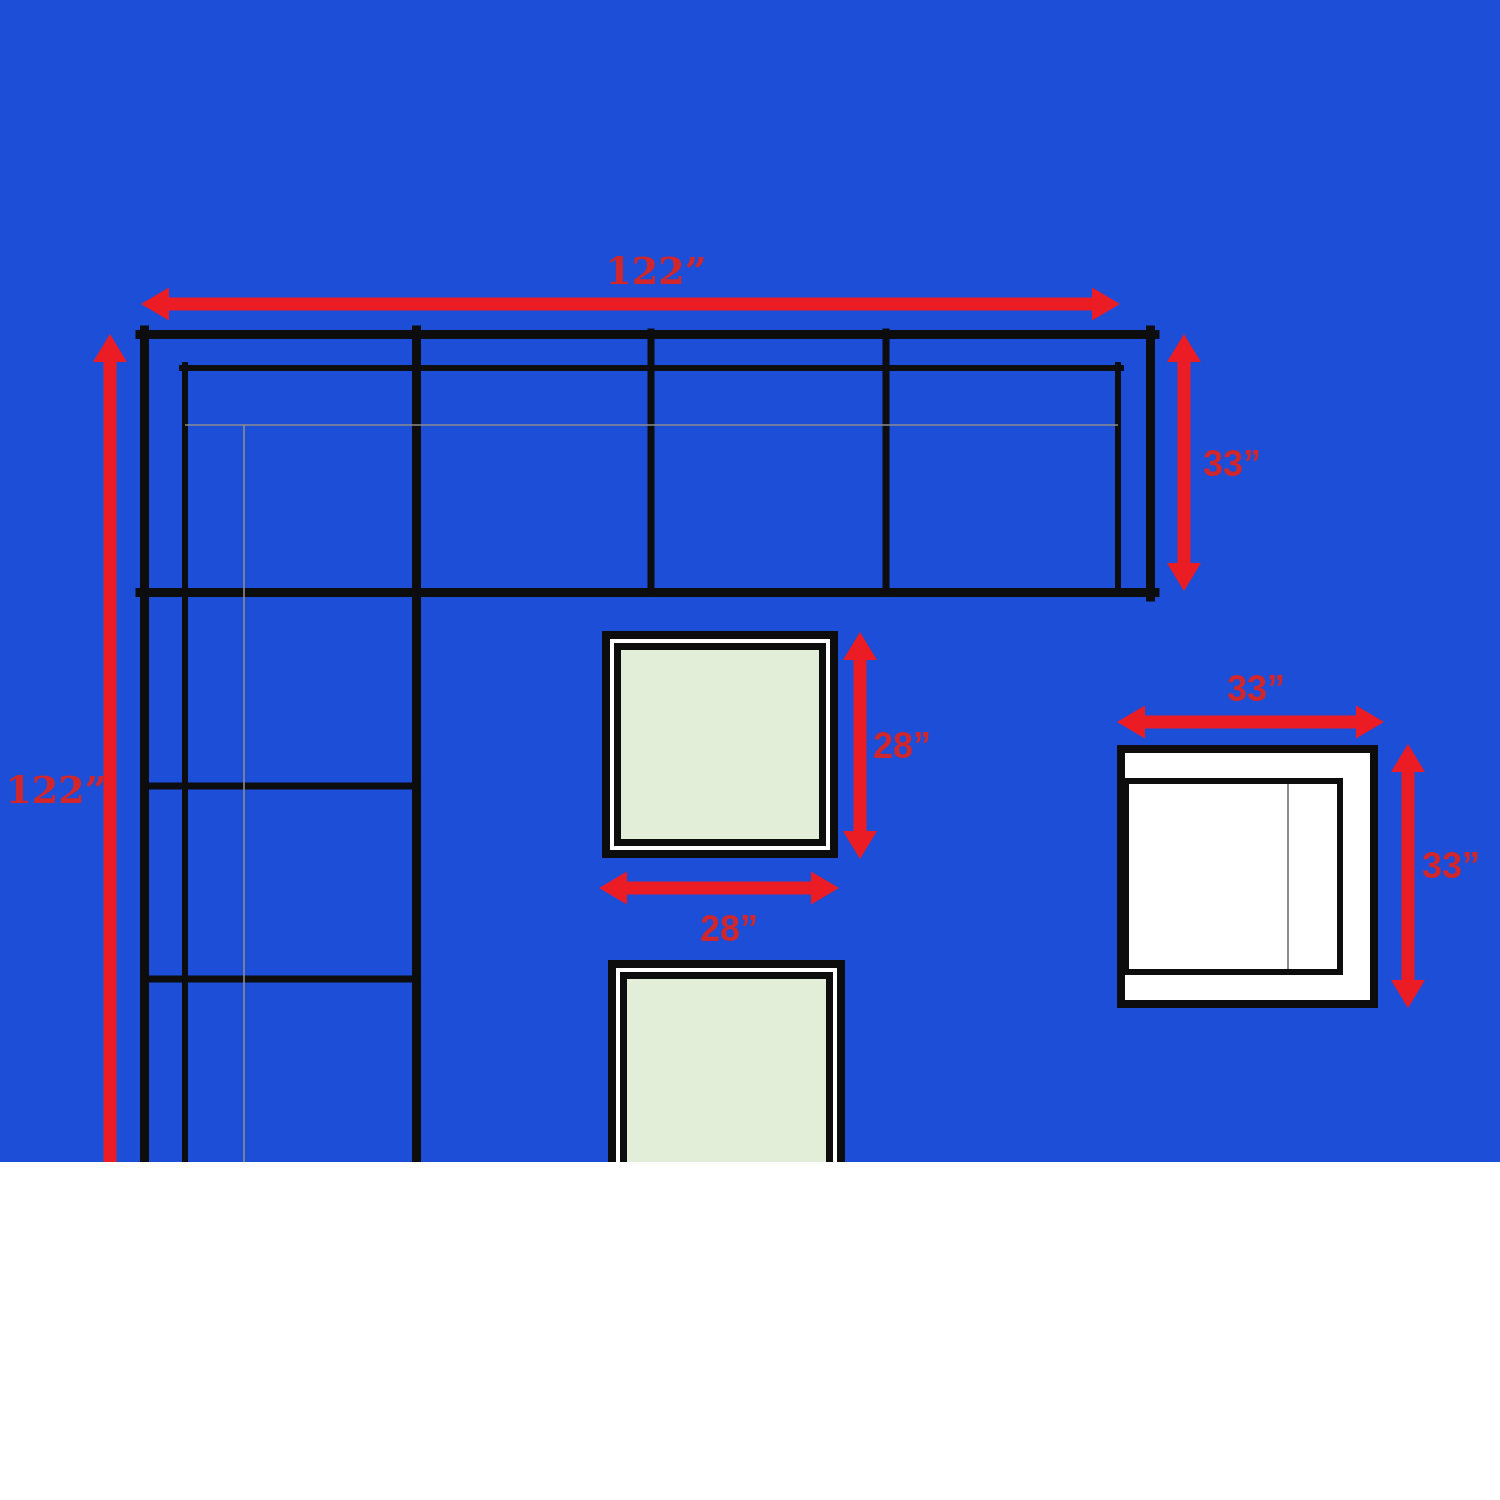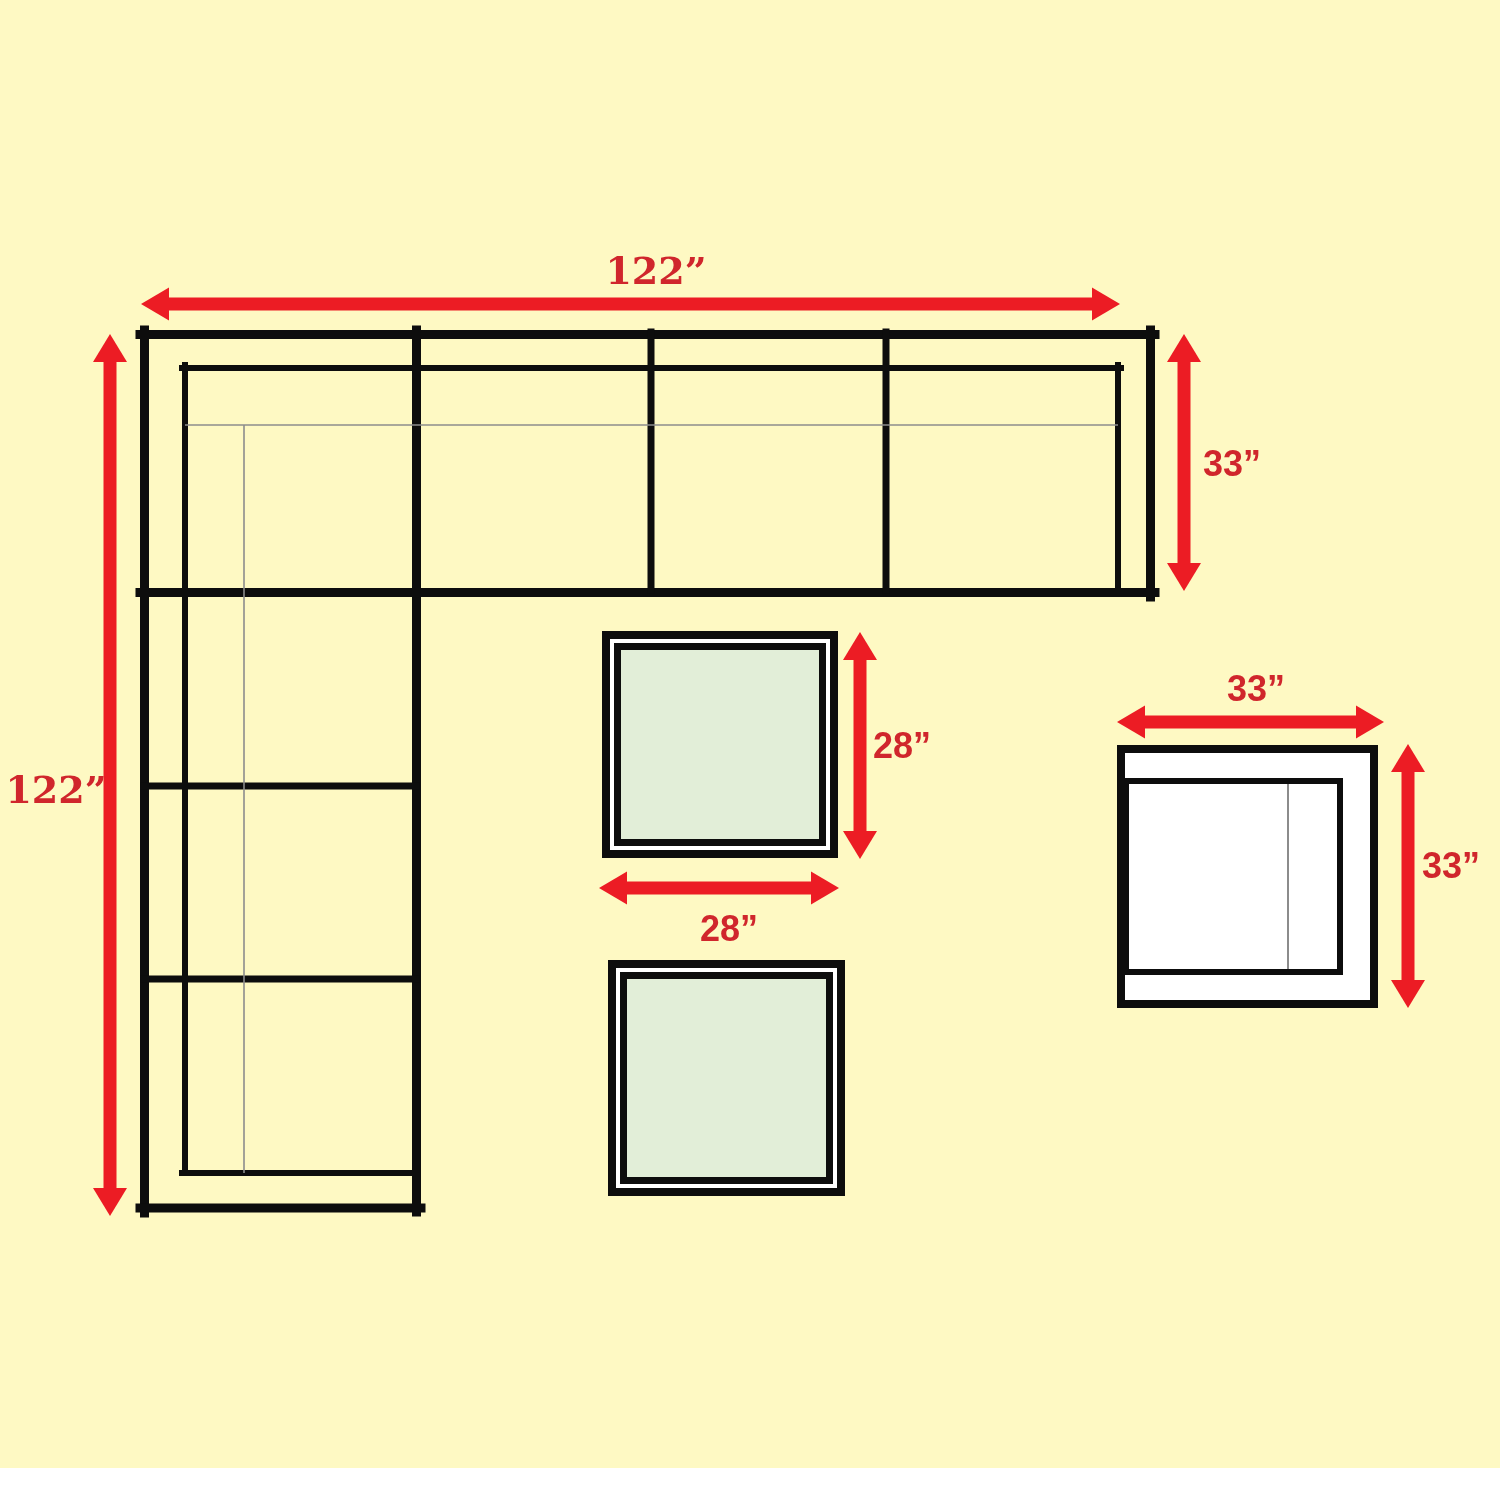--- a/index.html
+++ b/index.html
@@ -3,22 +3,22 @@
 <meta charset="utf-8">
 <style>
   html, body {
     margin: 0;
     padding: 0;
     background: #ffffff;
   }
   .canvas {
     position: relative;
     width: 1500px;
-    height: 1468px;
-    background: #fef9c3;
+    height: 1162px;
+    background: #1d4ed8;
     overflow: hidden;
   }
   svg { display: block; }
   .dim-text-serif {
     font-family: "DejaVu Serif", "Liberation Serif", serif;
     font-weight: 700;
     font-size: 38px;
   }
   .dim-text-sans {
     font-family: "Liberation Sans", "DejaVu Sans", sans-serif;

